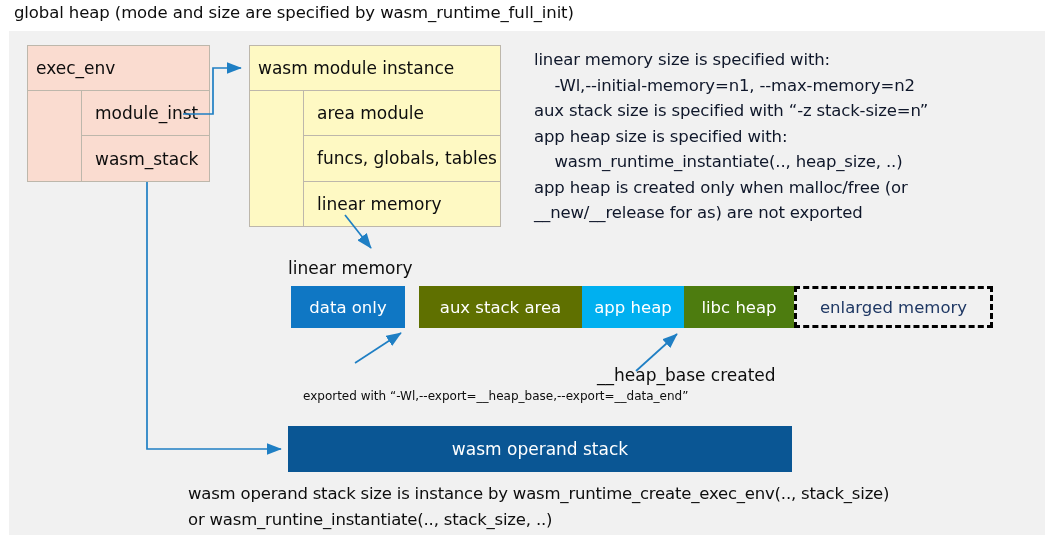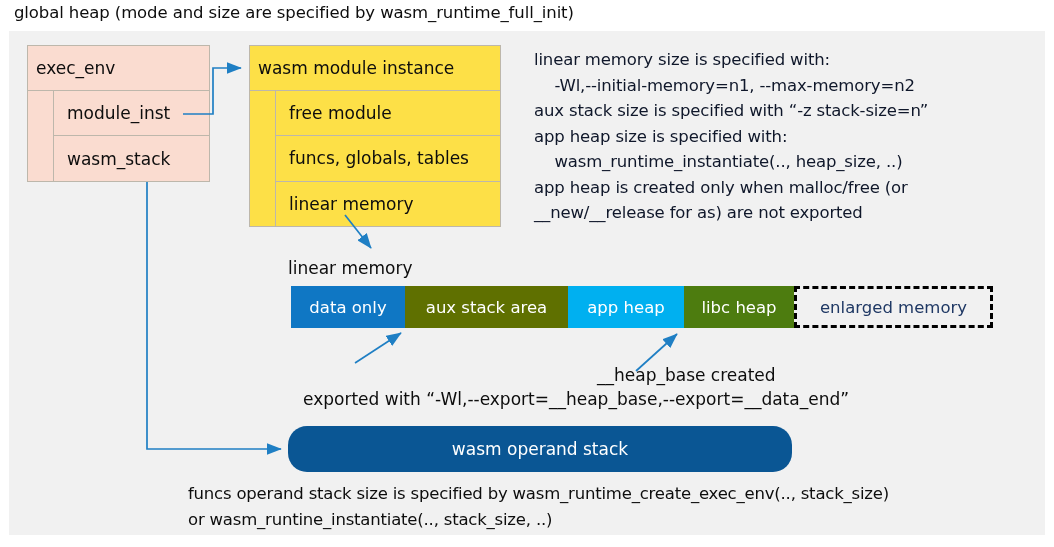--- a/index.html
+++ b/index.html
@@ -49,20 +49,21 @@
     border-bottom: 1px solid #bdb7ab;
     display: flex;
     align-items: center;
     font-size: 17px;
     color: #0d0d0d;
     padding-left: 8px;
   }
   .struct-body {
     display: flex;
     box-sizing: border-box;
+    padding-left: 28px;
   }
   .struct-gutter {
     box-sizing: border-box;
     border-right: 1px solid #bdb7ab;
     flex: 0 0 auto;
   }
   .struct-rows {
     flex: 1 1 auto;
     display: flex;
     flex-direction: column;
@@ -145,21 +146,21 @@
     white-space: nowrap;
   }
   #heap-base-lbl {
     left: 597px; top: 365px;
     font-size: 17px;
     color: #0d0d0d;
     white-space: nowrap;
   }
   #export-lbl {
     left: 303px; top: 389px;
-    font-size: 17px;
+    font-size: 12px;
     color: #0d0d0d;
     white-space: nowrap;
   }
 
   
   #operand-stack {
     left: 288px; top: 426px;
     width: 504px; height: 46px;
     background: #0a5694;
     display: flex;
@@ -197,54 +198,54 @@
     <div class="struct-head">exec_env</div>
     <div class="struct-body">
       <div class="struct-gutter"></div>
       <div class="struct-rows">
         <div class="struct-row">module_inst</div>
         <div class="struct-row">wasm_stack</div>
       </div>
     </div>
   </div>
 
-  <div id="wasm-mod-inst" class="abs struct" style="background: #fde047;">
+  <div id="wasm-mod-inst" class="abs struct" style="background: #fef9c3;">
     <div class="struct-head">wasm module instance</div>
     <div class="struct-body">
       <div class="struct-gutter"></div>
       <div class="struct-rows">
-        <div class="struct-row">free module</div>
+        <div class="struct-row">area module</div>
         <div class="struct-row">funcs, globals, tables</div>
         <div class="struct-row">linear memory</div>
       </div>
     </div>
   </div>
 
   <div id="notes" class="abs">linear memory size is specified with:
     -Wl,--initial-memory=n1, --max-memory=n2
 aux stack size is specified with “-z stack-size=n”
 app heap size is specified with:
     wasm_runtime_instantiate(.., heap_size, ..)
 app heap is created only when malloc/free (or
 __new/__release for as) are not exported</div>
 
   <div id="lm-label" class="abs">linear memory</div>
   <div id="mem-bar" class="abs">
     <div class="seg" style="width: 114px; background: rgb(15, 119, 196); color: rgb(255, 255, 255);">data only</div>
-    <div class="seg" style="width: 163px; background: rgb(95, 112, 0); color: rgb(255, 255, 255);">aux stack area</div>
-    <div class="seg" style="width: 116px; background: rgb(0, 176, 240); color: rgb(255, 255, 255);">app heap</div>
+    <div class="seg" style="width: 163px; background: rgb(95, 112, 0); color: rgb(255, 255, 255); margin-left: 14px;">aux stack area</div>
+    <div class="seg" style="width: 102px; background: rgb(0, 176, 240); color: rgb(255, 255, 255);">app heap</div>
     <div class="seg" style="width: 110px; background: #4d7c0f; color: rgb(255, 255, 255);">libc heap</div>
     <div class="seg seg-enlarged" style="width: 199px; color: rgb(31, 56, 100);">enlarged memory</div>
   </div>
 
   <div id="heap-base-lbl" class="abs">__heap_base created</div>
   <div id="export-lbl" class="abs">exported with “-Wl,--export=__heap_base,--export=__data_end”</div>
 
-  <div id="operand-stack" class="abs" style="background: rgb(10, 86, 148); border-radius: 19px;">wasm operand stack</div>
-  <div id="bottom-note" class="abs">funcs operand stack size is specified by wasm_runtime_create_exec_env(.., stack_size)
+  <div id="operand-stack" class="abs" style="background: rgb(10, 86, 148);">wasm operand stack</div>
+  <div id="bottom-note" class="abs">wasm operand stack size is instance by wasm_runtime_create_exec_env(.., stack_size)
 or wasm_runtine_instantiate(.., stack_size, ..)</div>
 
   <svg id="connectors" class="abs" viewBox="0 0 1054 547">
     <defs>
       <marker id="ah" markerWidth="9" markerHeight="7" refX="8.5" refY="3.5" orient="auto">
         <path d="M0,0 L9,3.5 L0,7 z" fill="#1f7fc4"></path>
       </marker>
     </defs>
 
     <g>

